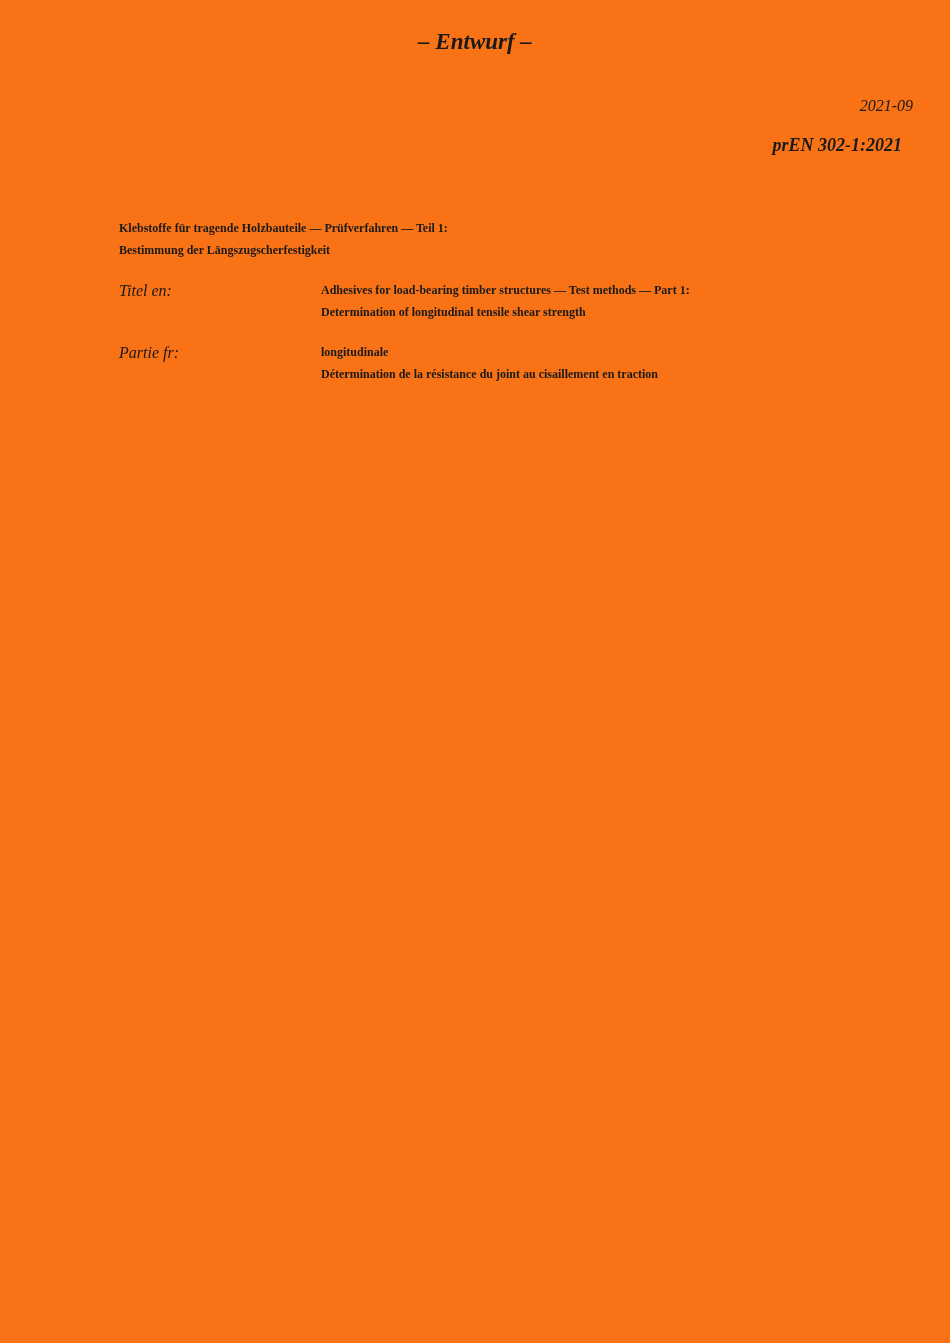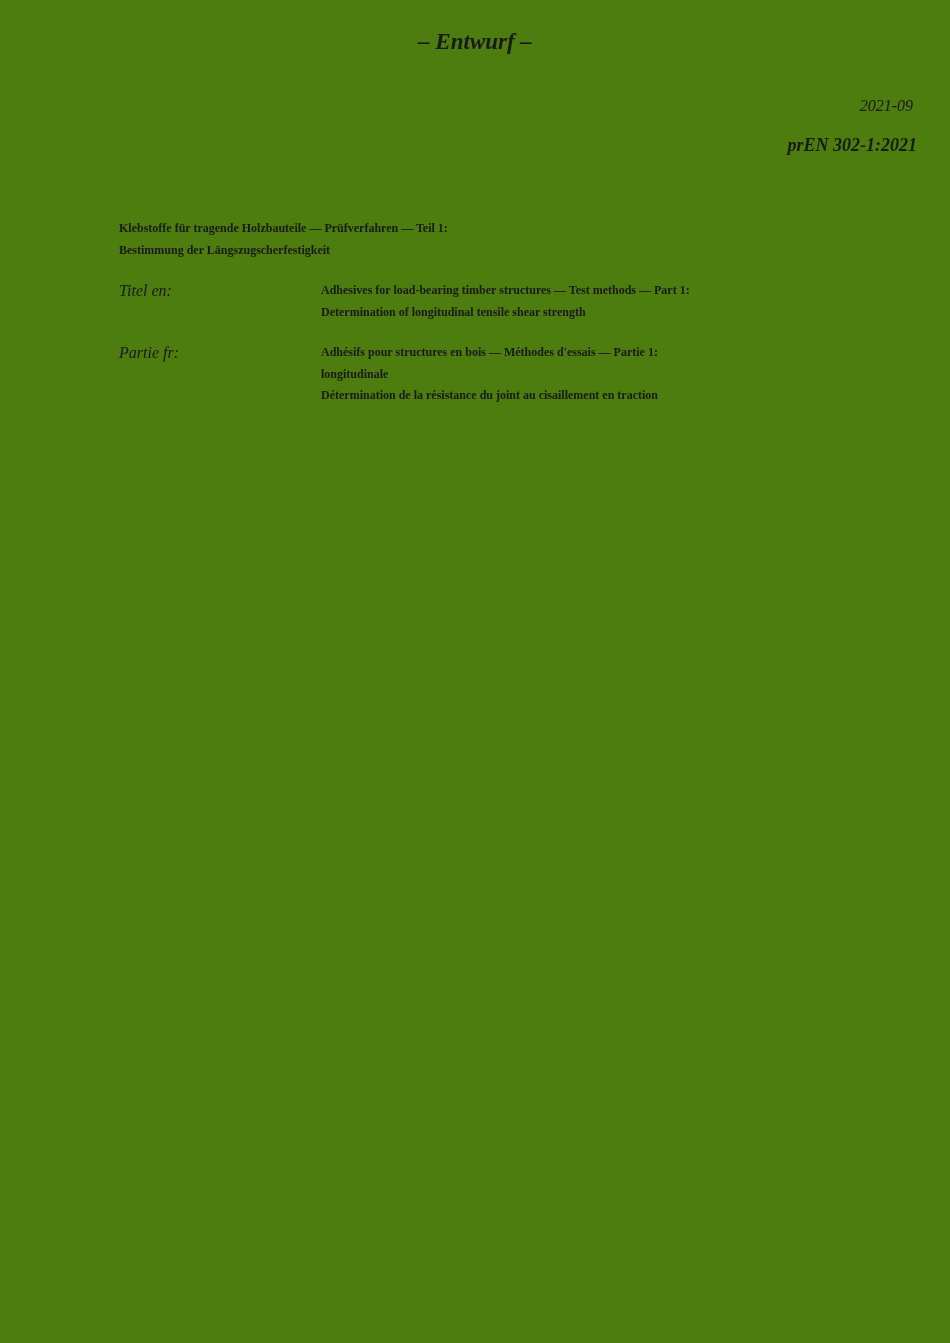--- a/index.html
+++ b/index.html
@@ -8,21 +8,21 @@
     width: 950px;
     height: 1343px;
     position: relative;
     font-family: "Liberation Serif", serif;
     color: #1a1a1a;
     overflow: hidden;
   }
   .page {
     position: absolute;
     inset: 0;
-    background: #4d7c0f;
+    background: #f97316;
   }
   .draft-banner {
     position: absolute;
     top: 29px;
     left: 0;
     width: 950px;
     text-align: center;
     font-size: 23px;
     font-weight: bold;
     font-style: italic;
@@ -30,21 +30,21 @@
   .doc-date {
     position: absolute;
     top: 97px;
     right: 37px;
     font-size: 16px;
     font-style: italic;
   }
   .doc-number {
     position: absolute;
     top: 135px;
-    right: 33px;
+    right: 48px;
     font-size: 18px;
     font-weight: bold;
     font-style: italic;
     text-align: right;
   }
   .title-table {
     position: absolute;
     top: 218px;
     left: 119px;
     width: 795px;
@@ -93,21 +93,20 @@
       <div class="title-label">Titel en:</div>
       <div class="title-value">
         <span class="title-line">Adhesives for load-bearing timber structures — Test methods — Part 1:</span>
         <span class="title-line">Determination of longitudinal tensile shear strength</span>
       </div>
     </div>
 
     <div class="title-row">
       <div class="title-label">Partie fr:</div>
       <div class="title-value">
-        <span class="title-line">Adhésifs pour structures en bois — Méthodes d'essais — Partie 1:</span>
         <span class="title-line">longitudinale</span>
         <span class="title-line">Détermination de la résistance du joint au cisaillement en traction</span>
       </div>
     </div>
 
   </div>
 
 </div>
 
 </body></html>

